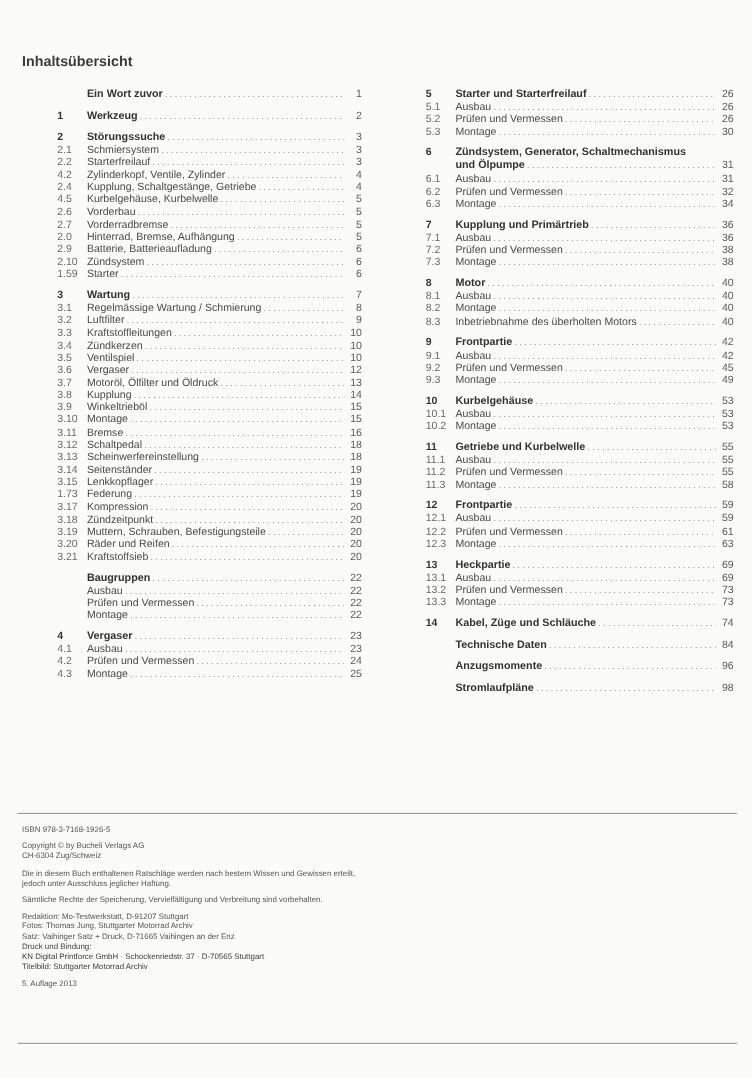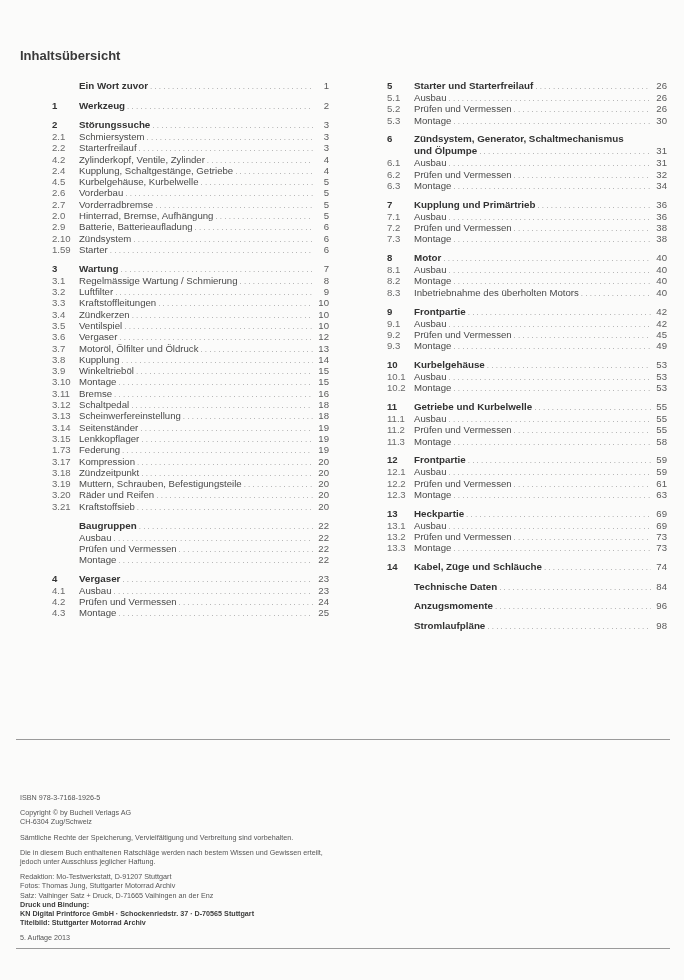--- a/index.html
+++ b/index.html
@@ -16,24 +16,24 @@
   .group { margin-bottom: 7.5px; margin-left: 32px; }
   .row { position: relative; height: 11.3px; line-height: 11.3px; font-size: 9.6px; display: flex; align-items: baseline; }
   .row .num { width: 27px; flex: none; color: #6a6a6a; }
   .row .title { flex: none; white-space: nowrap; padding-right: 2px; }
   .row .dots { flex: 1 1 auto; overflow: hidden; white-space: nowrap; color: #8a8a8a; letter-spacing: 2.2px; font-size: 8px; }
   .row .page { flex: none; width: 16px; text-align: right; color: #5a5a5a; }
   .row.head { height: 12px; line-height: 12px; }
   .row.head .title { font-weight: bold; color: #333; font-size: 9.8px; }
   .row.head .num { color: #333; font-weight: bold; }
   .row.head .dots.hidden { visibility: hidden; }
-  .imprint { position: absolute; left: 20px; top: 741px; width: 650px; font-size: 7.2px; color: #555; line-height: 9.2px; margin-top: 44px; }
+  .imprint { position: absolute; left: 20px; top: 741px; width: 650px; font-size: 7.2px; color: #555; line-height: 9.2px; }
   .rule { position: absolute; left: 16px; width: 654px; height: 1px; background: #9a9a9a; }
   .imprint p { margin: 0 0 6px 0; }
-  .imprint .bold { font-weight: bold; color: #3d3d3d; }
+  .imprint .bold { font-weight: normal; color: #3d3d3d; }
 </style>
 </head>
 <body>
 
 <div class="page-title">Inhaltsübersicht</div>
 
 <div class="toc-col toc-left" id="toc-left">
     <div class="group">
       <div class="row head">
         <span class="num"></span>
@@ -581,25 +581,25 @@
   </div>
 
 <div class="rule" style="top:739px;"></div>
 
 <div class="imprint">
   <p style="margin-top:8px;">ISBN 978-3-7168-1926-5</p>
   <p>
     <span>Copyright © by Bucheli Verlags AG</span><br>
     <span>CH-6304 Zug/Schweiz</span>
   </p>
-  <p>Sämtliche Rechte der Speicherung, Vervielfältigung und Verbreitung sind vorbehalten.</p>
   <p>
     <span>Die in diesem Buch enthaltenen Ratschläge werden nach bestem Wissen und Gewissen erteilt,</span><br>
     <span>jedoch unter Ausschluss jeglicher Haftung.</span>
   </p>
+  <p>Sämtliche Rechte der Speicherung, Vervielfältigung und Verbreitung sind vorbehalten.</p>
   <p>
     <span>Redaktion: Mo-Testwerkstatt, D-91207 Stuttgart</span><br>
     <span>Fotos: Thomas Jung, Stuttgarter Motorrad Archiv</span><br>
     <span>Satz: Vaihinger Satz + Druck, D-71665 Vaihingen an der Enz</span><br>
     <span class="bold">Druck und Bindung:</span><br>
     <span class="bold">KN Digital Printforce GmbH · Schockenriedstr. 37 · D-70565 Stuttgart</span><br>
     <span class="bold">Titelbild: Stuttgarter Motorrad Archiv</span>
   </p>
   <p>5. Auflage 2013</p>
 </div>

